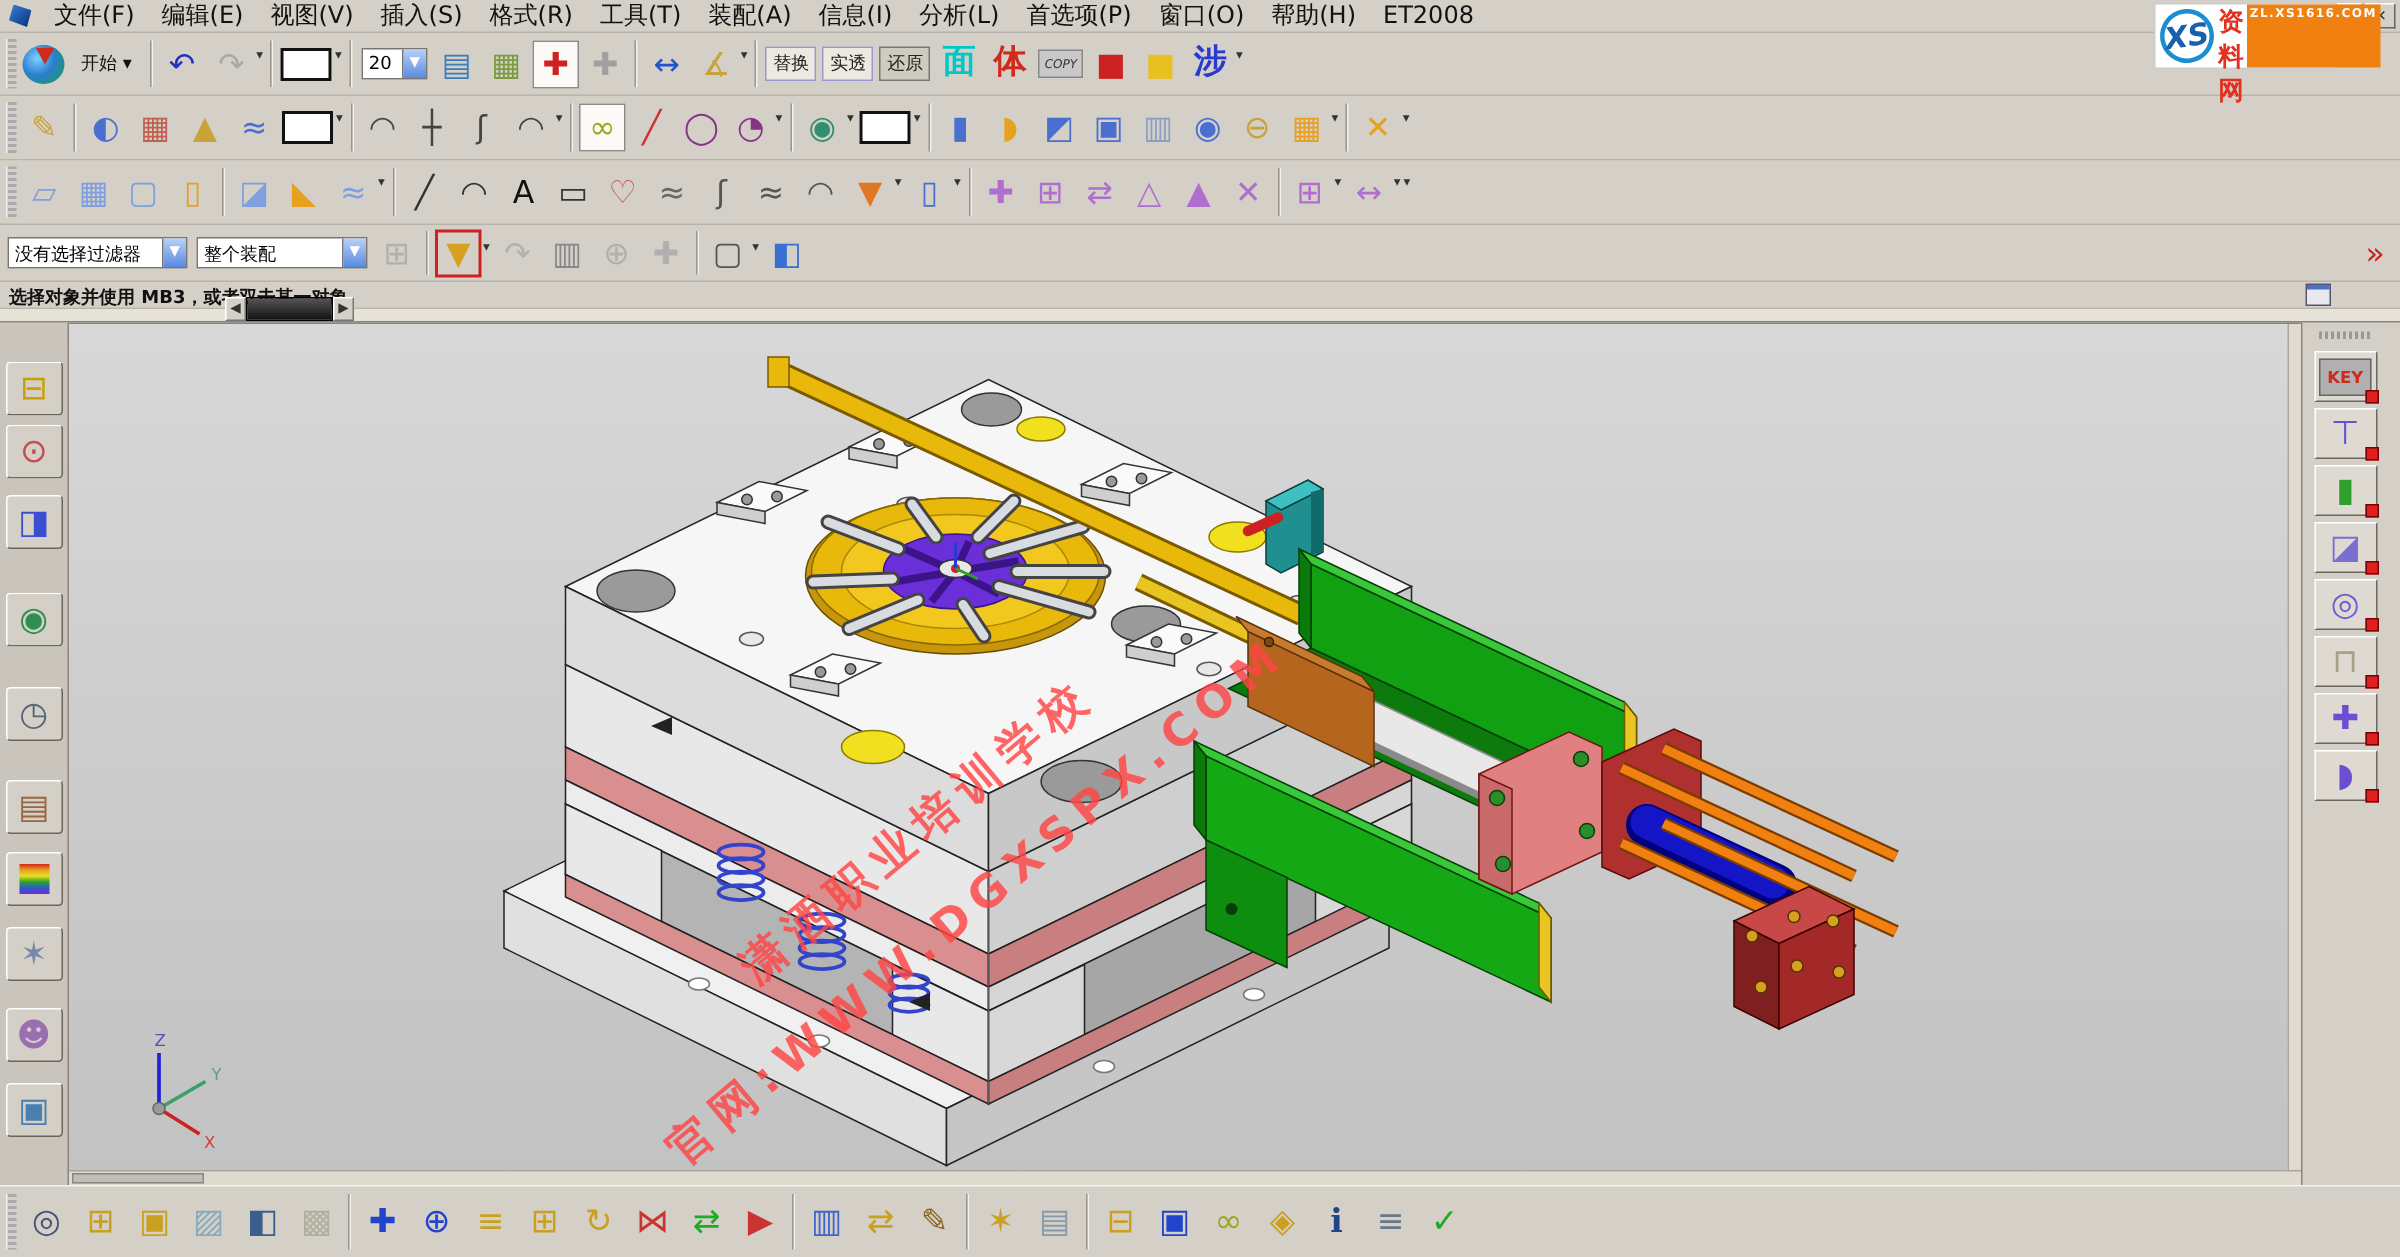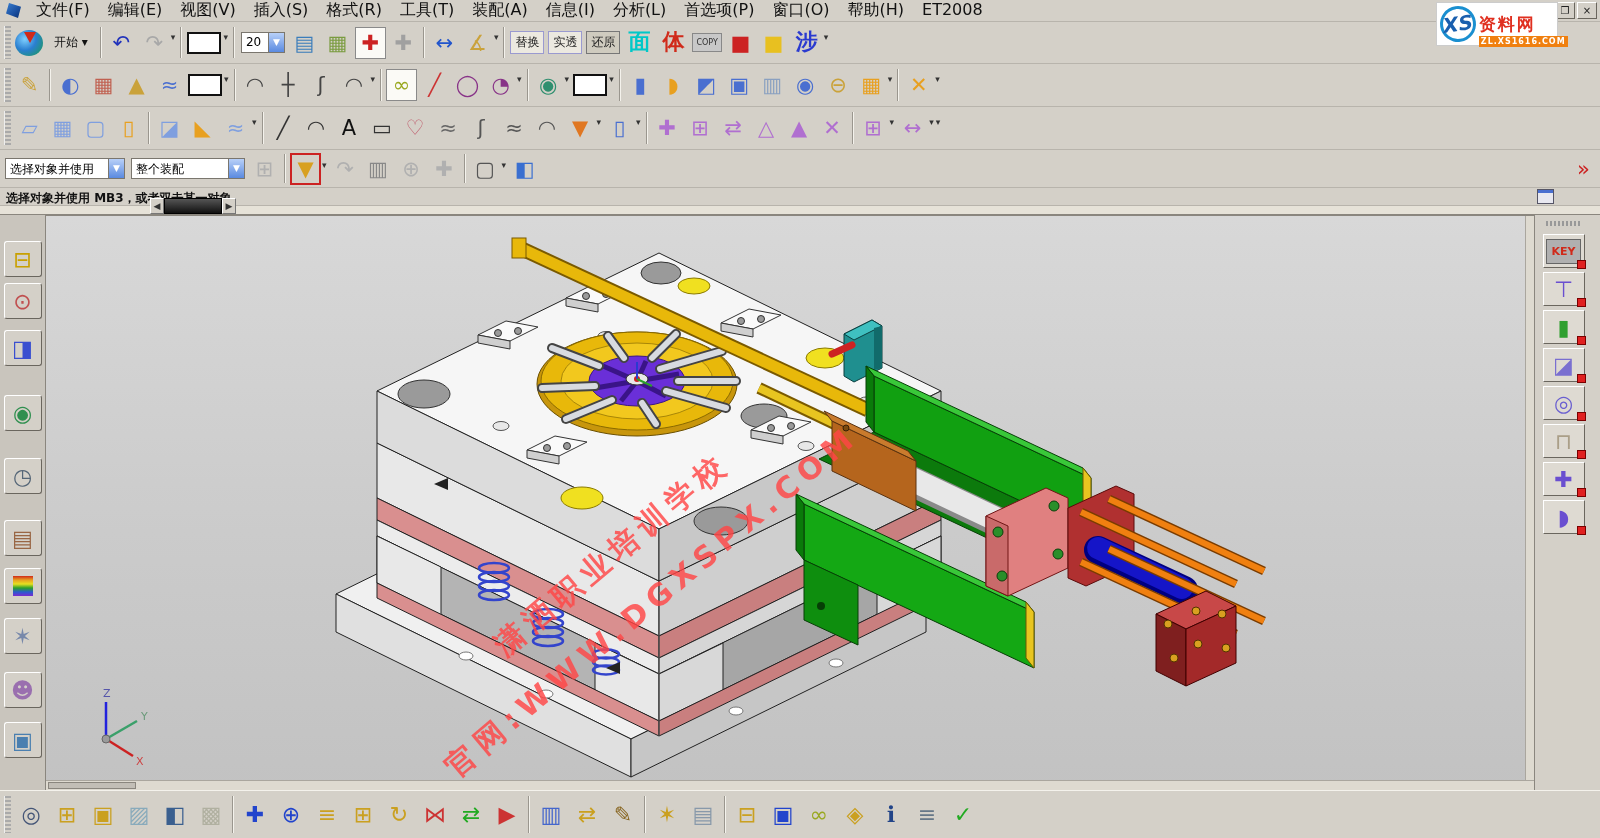--- a/index.html
+++ b/index.html
@@ -42,21 +42,21 @@
   .combo, .spin { display:flex; align-items:stretch; height:21px; background:#fff;
     border:1px solid #7a766e; margin:0 3px; }
   .cval { font-size:12px; padding:2px 4px; white-space:nowrap; overflow:hidden; flex:1; }
   .carr { width:16px; background:linear-gradient(180deg,#b8d0f8,#5a8ae0); color:#fff;
     font-size:9px; text-align:center; line-height:19px; border-left:1px solid #7a766e; }
   .tbtn { font-size:12px; color:#222; border:1px solid #9a9ad0; background:#ece9e0;
     padding:3px 4px; margin:0 2px; line-height:1.2; }
   .tbtn.pressedt { background:#cfcbbf; border-color:#777; }
   .tbtn.big { font-size:22px; font-weight:bold; border:none; background:transparent; padding:0 4px; }
   .tbtn.cyan { color:#00c8c8; } .tbtn.red { color:#d02a1a; } .tbtn.blue { color:#2a3ad0; }
-  .tbtn.copy { font-size:8px; background:#c8c8c8; border:1px solid #888; padding:4px 3px; color:#333; }
+  .tbtn.copy { font-size:8px; background:#c8c8c8; border:1px solid #888; padding:4px 3px; color:#333;font-style:italic; }
   .flexsp { flex:1; }
 
   
   .promptwrap { height:27px; background:#d4d0c8; border-bottom:1px solid #8a867e; position:relative; }
   .prompt-text { font-size:12px; font-weight:bold; color:#111; padding:2px 0 0 6px; height:17px; }
   .prompt-scroll { height:9px; background:#e6e2d8; border-top:1px solid #b8b4ac; position:relative; }
   .mini-scroll { position:absolute; left:150px; top:-8px; height:16px; display:flex; }
   .msbtn { width:14px; background:#d4d0c8; border:1px solid; border-color:#fff #777 #777 #fff;
     font-size:9px; line-height:14px; text-align:center; color:#333; }
   .msthumb { width:58px; background:linear-gradient(180deg,#555,#111); border:1px solid #000; }
@@ -101,21 +101,21 @@
   
   .bottombar { height:48px; background:#d4d0c8; border-top:1px solid #f4f2ec;
     display:flex; align-items:center; padding-left:2px; position:relative; }
   .bottombar .ticon { width:34px; height:34px; font-size:22px; }
 
   .sitelogo { position:absolute; right:42px; top:2px; width:122px; height:44px; background:#fff;
     border:1px solid #ccc; display:flex; }
   .xsoval { width:52px; display:flex; align-items:center; justify-content:center;
     font-style:italic; font-weight:bold; font-size:20px; color:#1a5fae;
     border:3px solid #1a8fd0; border-radius:50%; margin:3px; transform:rotate(-8deg); }
-  .logoright { flex:1; display:flex; flex-direction:column; justify-content:center;margin-top:12px; }
+  .logoright { flex:1; display:flex; flex-direction:row; justify-content:center; }
   .sitename { color:#e03020; font-weight:bold; font-size:17px; letter-spacing:2px; }
   .siteurl { background:#f08010; color:#fff; font-size:8px; font-weight:bold;
     padding:1px 2px; letter-spacing:1px; }
 </style>
 </head>
 <body>
 
 <div class="menubar">
   <span class="appicon"></span>
   <span style="display:flex">
@@ -369,21 +369,21 @@
     </span>
     <i class="tdd">▾</i>
     <span class="ticon">
       <span style="color: rgb(176, 111, 208);">↔</span>
     </span>
     <i class="tdd">▾</i>
     <i class="tdd">▾</i>
   </div>
 <div class="tbrow" id="selbar">
     <span class="combo" style="width: 120px;">
-      <span class="cval">选择对象并使用</span>
+      <span class="cval">没有选择过滤器</span>
       <span class="carr">▼</span>
     </span>
     <span class="combo" style="width: 114px;">
       <span class="cval">整个装配</span>
       <span class="carr">▼</span>
     </span>
     <span class="ticon">
       <span style="color: rgb(176, 176, 176);">⊞</span>
     </span>
     <i class="tsep"></i>

